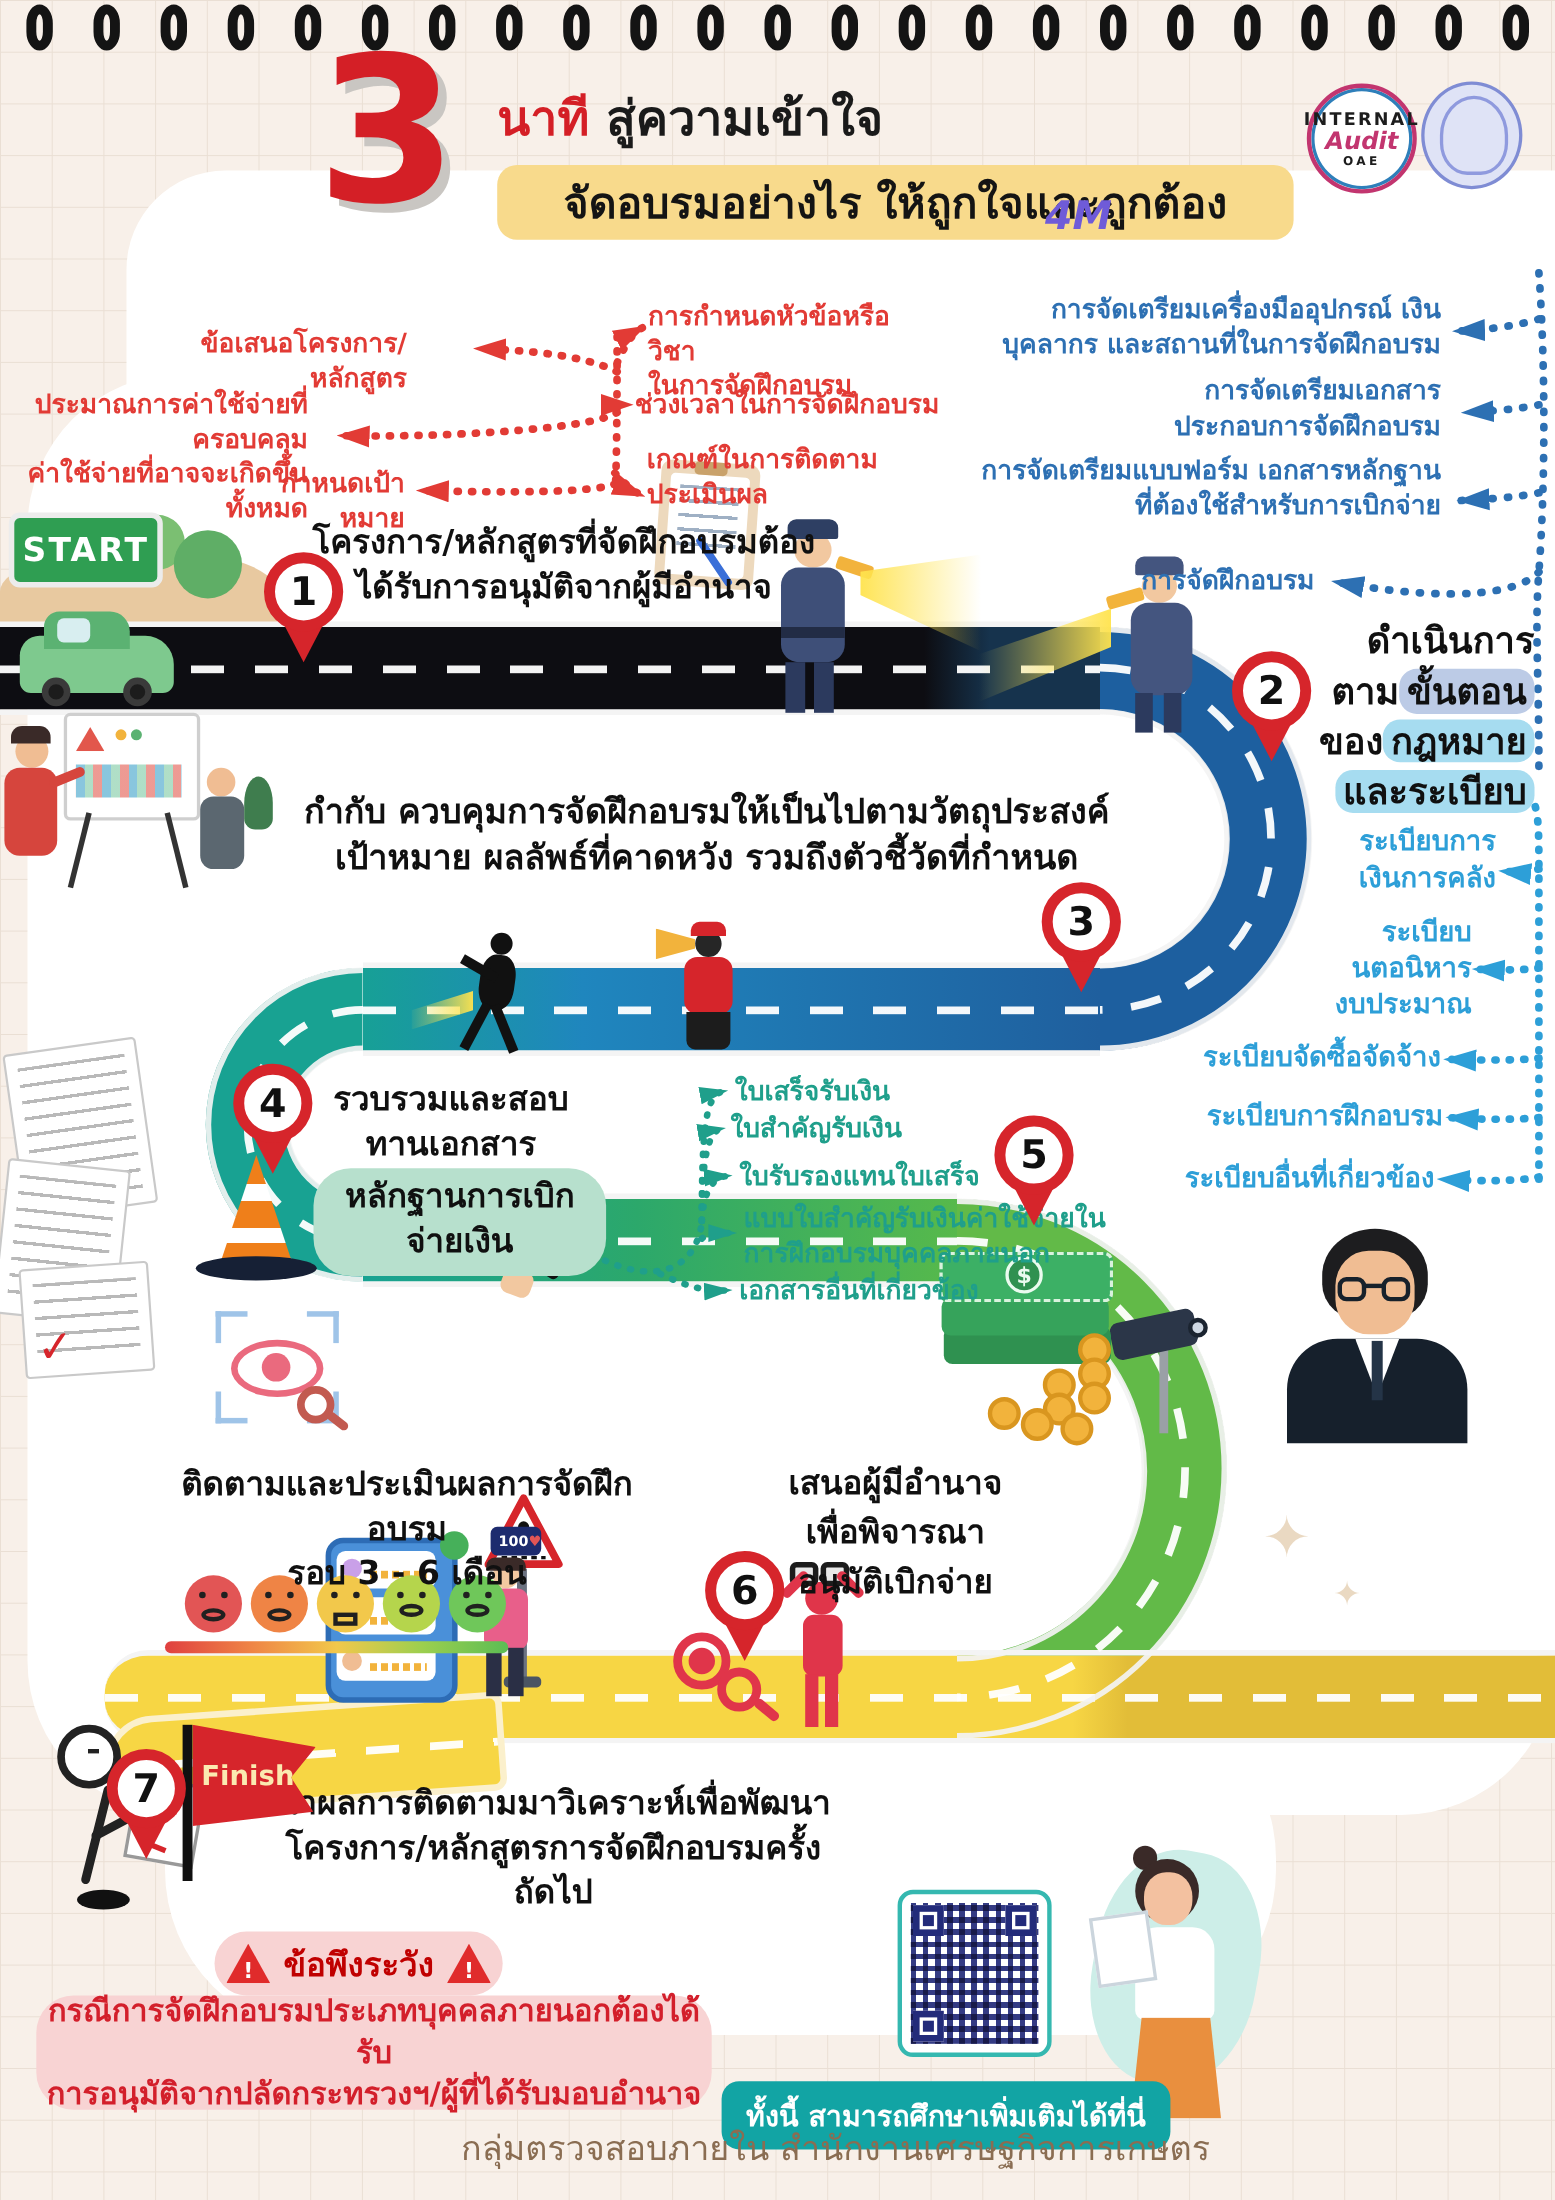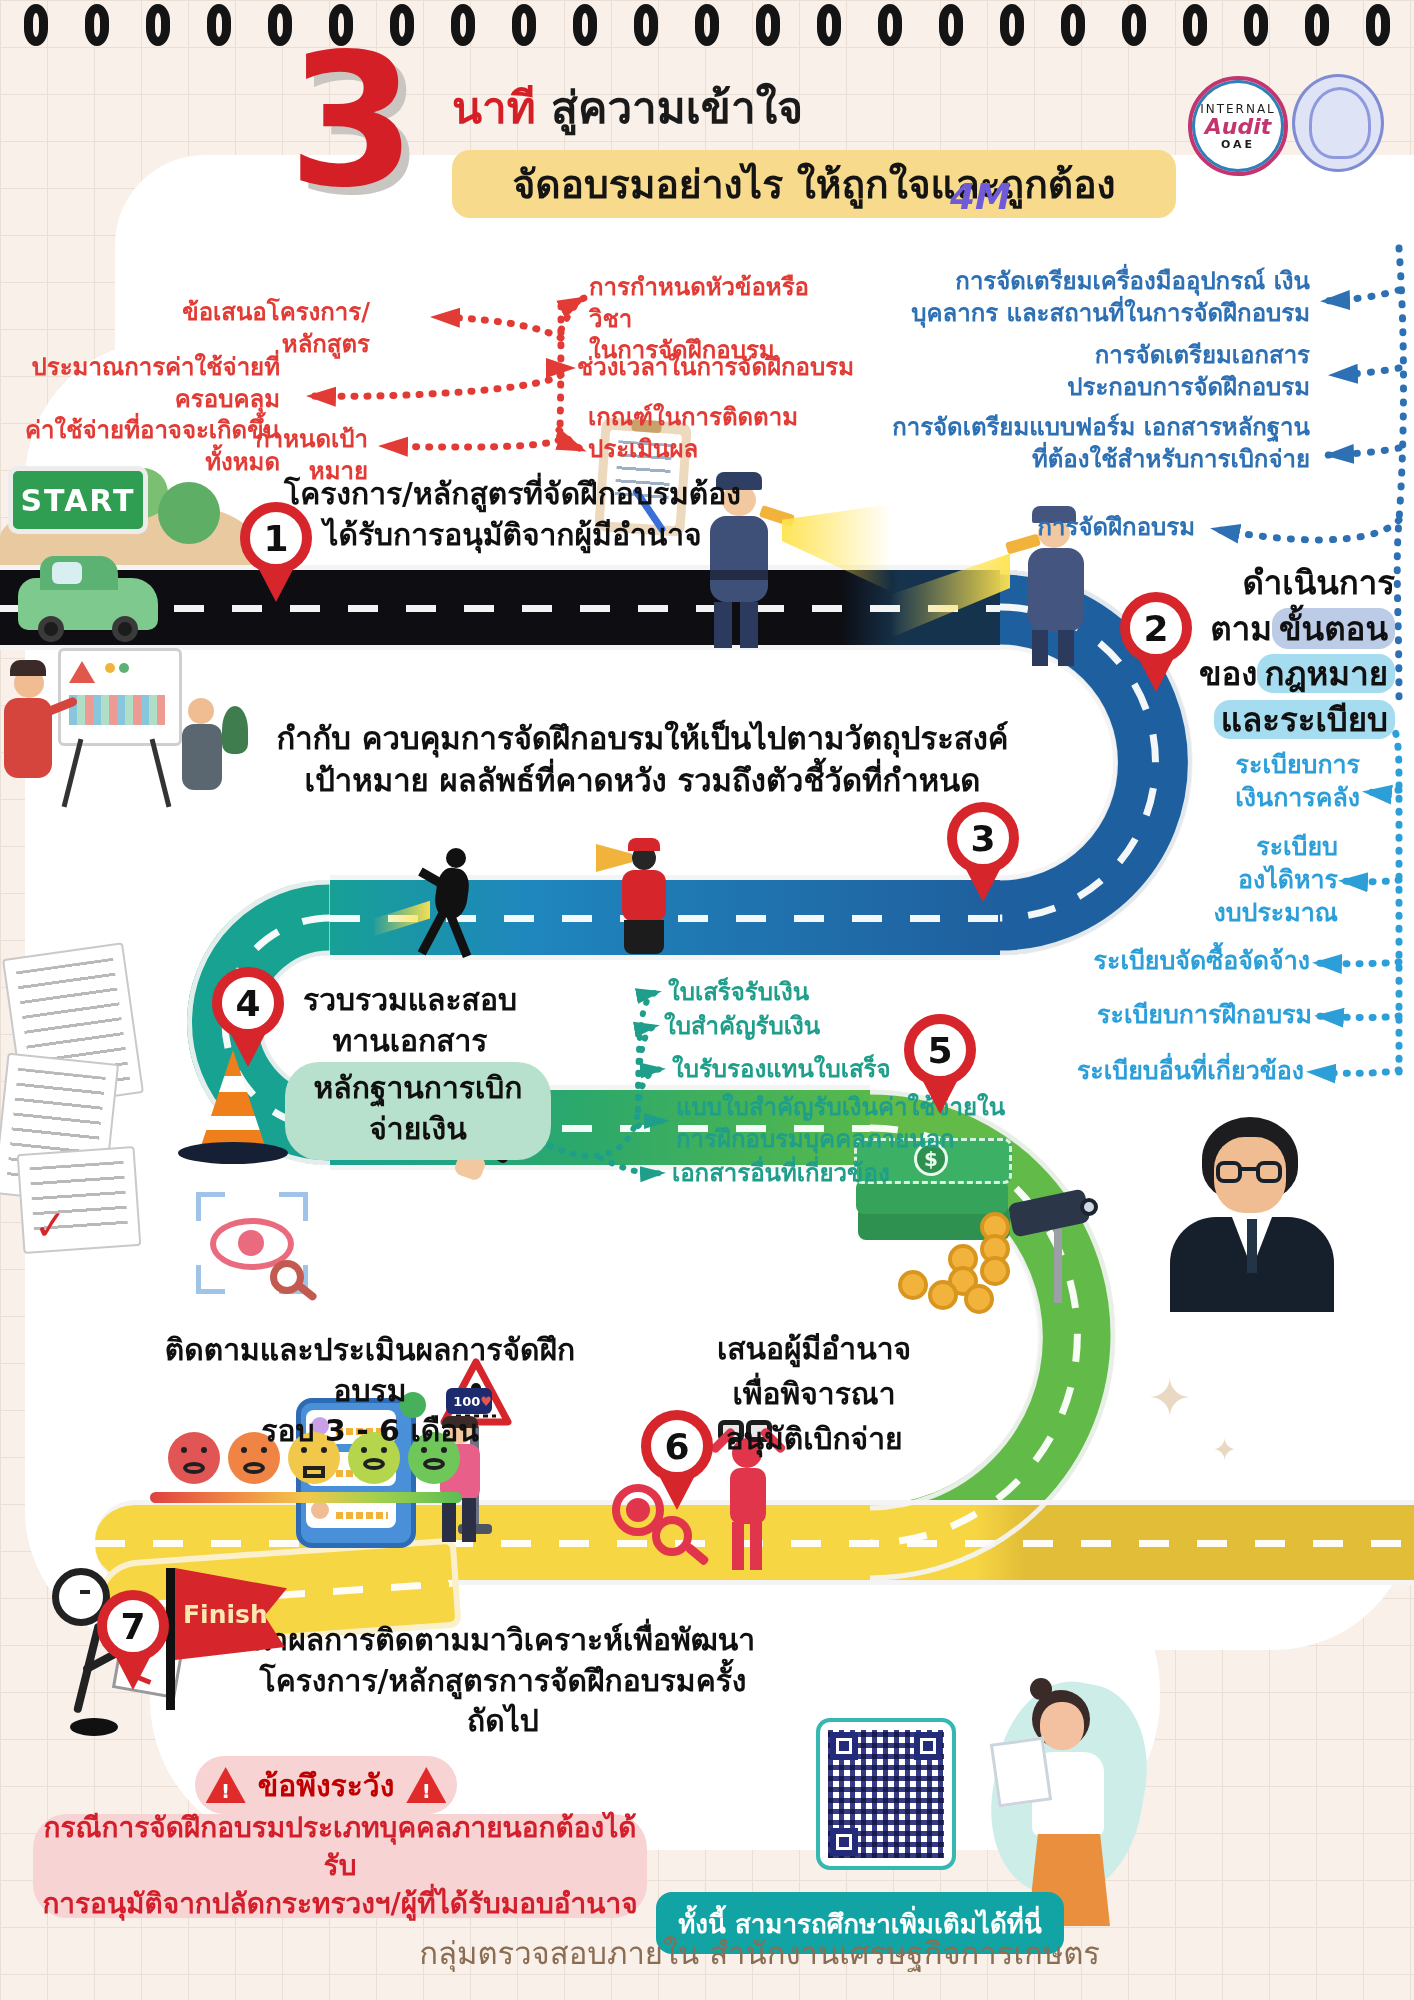--- a/index.html
+++ b/index.html
@@ -13,21 +13,21 @@
   
   .rings{position:absolute;left:24px;top:4px;width:1366px;display:flex;justify-content:space-between;z-index:60}
   .ring{width:24px;height:42px;border:9px solid #141414;border-radius:14px/20px;box-sizing:border-box;background:transparent}
   
   .big3{position:absolute;left:288px;top:28px;font-size:184px;font-weight:bold;color:#d41f26;line-height:1;z-index:20;text-shadow:8px 8px 0 #c9c6c2}
   .titleline{position:absolute;left:452px;top:72px;font-size:44px;font-weight:bold;color:#1a1a1a;z-index:20;white-space:nowrap}
   .titleline .acc{color:#d41f26}
   .banner{position:absolute;left:452px;top:150px;width:724px;height:68px;background:#f8da8c;border-radius:18px;display:flex;align-items:center;justify-content:center;font-size:39px;font-weight:bold;color:#141414;z-index:20;white-space:nowrap}
   
   .logo-audit{position:absolute;left:1188px;top:76px;width:92px;height:92px;border-radius:50%;background:#fff;border:4px solid #c2356f;box-shadow:0 0 0 3px #2e7fba inset;display:flex;flex-direction:column;align-items:center;justify-content:center;z-index:20;text-align:center}
-  .logo-audit .t{font-size:12px;font-weight:normal;letter-spacing:2px;color:#1d1d1d}
+  .logo-audit .t{font-size:16px;font-weight:bold;letter-spacing:2px;color:#1d1d1d}
   .logo-audit .m{font-size:22px;font-weight:bold;color:#c2356f;font-style:italic;line-height:1}
   .logo-audit .b{font-size:11px;font-weight:bold;letter-spacing:3px;color:#1d1d1d}
   .logo-seal{position:absolute;left:1292px;top:74px;width:86px;height:92px;border-radius:50%;background:#dfe3f6;border:3px solid #7f8cd4;z-index:20}
   .logo-seal:before{content:"";position:absolute;left:14px;top:10px;width:56px;height:66px;border:3px solid #8f9ade;border-radius:50% 50% 40% 40%}
   .badge4m{position:absolute;left:950px;top:176px;font-size:36px;font-weight:bold;font-style:italic;color:#6f5bd8;z-index:20}
   
   .ann{position:absolute;z-index:30;font-weight:bold;line-height:1.32}
   .ann .ln:empty{display:none}
   .red{color:#e23b35;font-size:24px}
   .blue{color:#2d70b3;font-size:24px}
@@ -563,21 +563,21 @@
     <div><span>ของ</span><span class="pillB">กฎหมาย</span></div>
     <div><span class="pillB">และระเบียบ</span></div>
   </div>
 
   <div class="ann cyan ta-r" style="left:1205px;top:748px;width:155px">
       <div class="ln">ระเบียบการ</div>
       <div class="ln">เงินการคลัง</div>
     </div>
   <div class="ann cyan ta-r" style="left:1200px;top:830px;width:138px">
       <div class="ln">ระเบียบ</div>
-      <div class="ln">องไดิหาร</div>
+      <div class="ln">นตอนิหาร</div>
       <div class="ln">งบประมาณ</div>
     </div>
   <div class="ann cyan ta-r" style="left:1090px;top:944px;width:220px">
       <div class="ln">ระเบียบจัดซื้อจัดจ้าง</div>
     </div>
   <div class="ann cyan ta-r" style="left:1090px;top:998px;width:222px">
       <div class="ln">ระเบียบการฝึกอบรม</div>
     </div>
   <div class="ann cyan ta-r" style="left:1062px;top:1054px;width:242px">
       <div class="ln">ระเบียบอื่นที่เกี่ยวข้อง</div>

